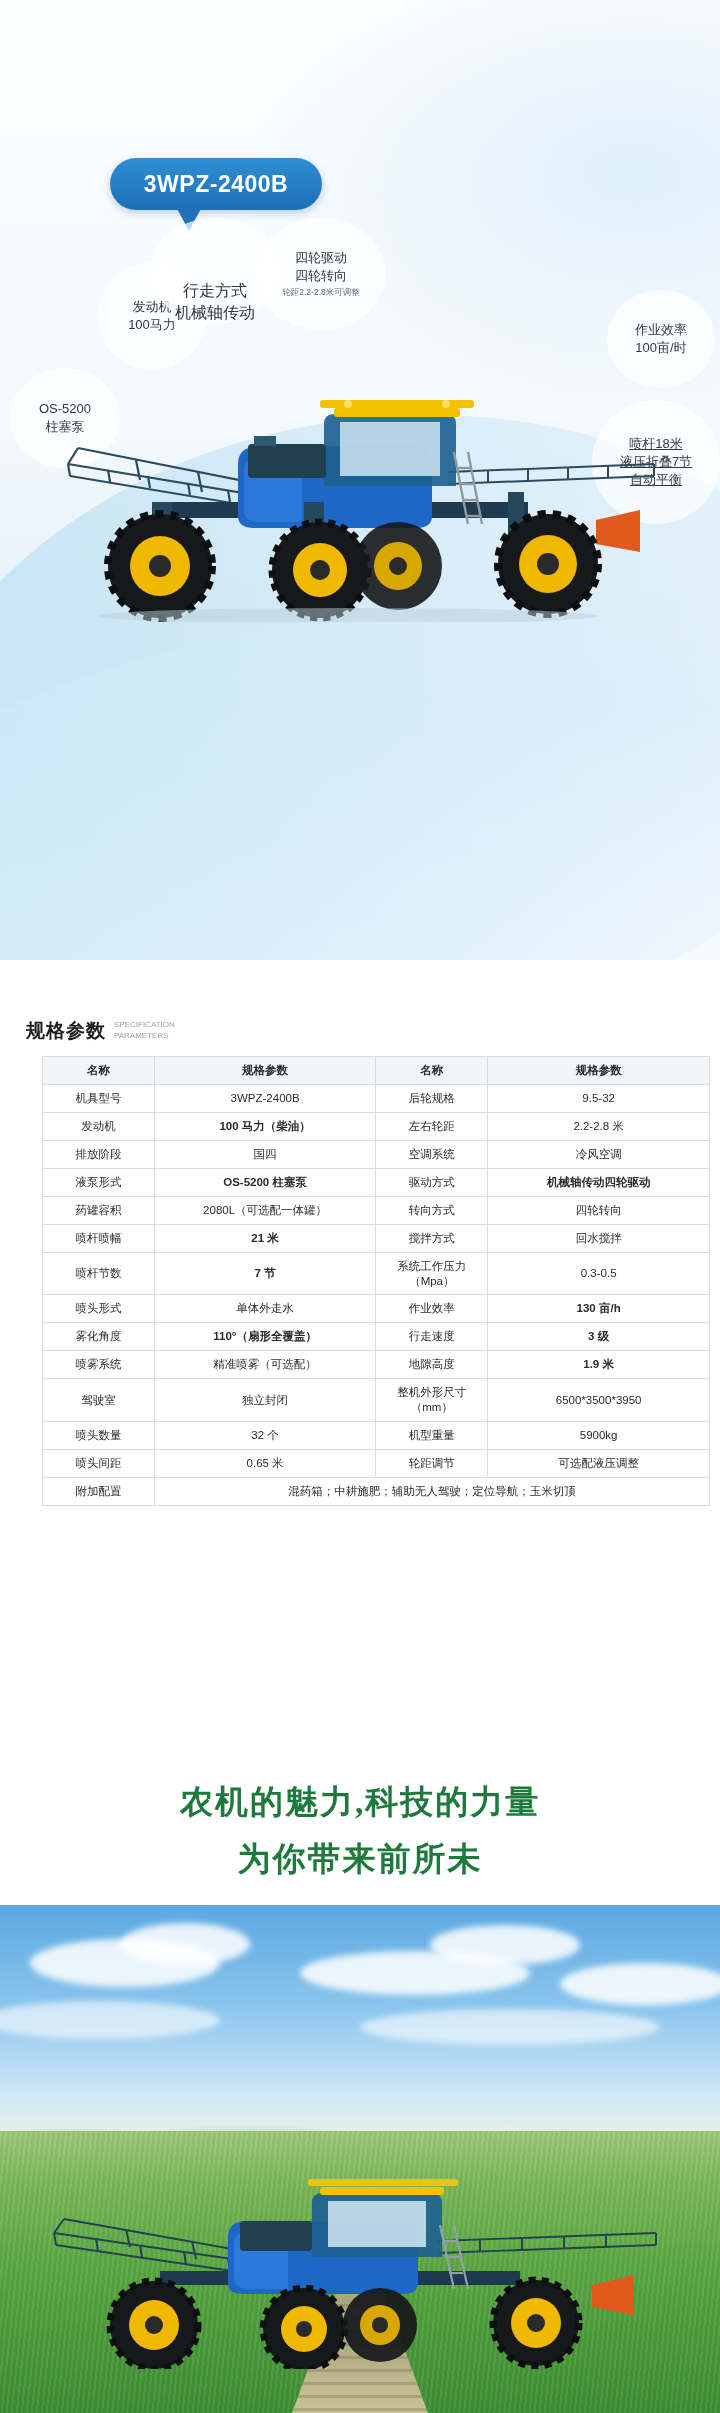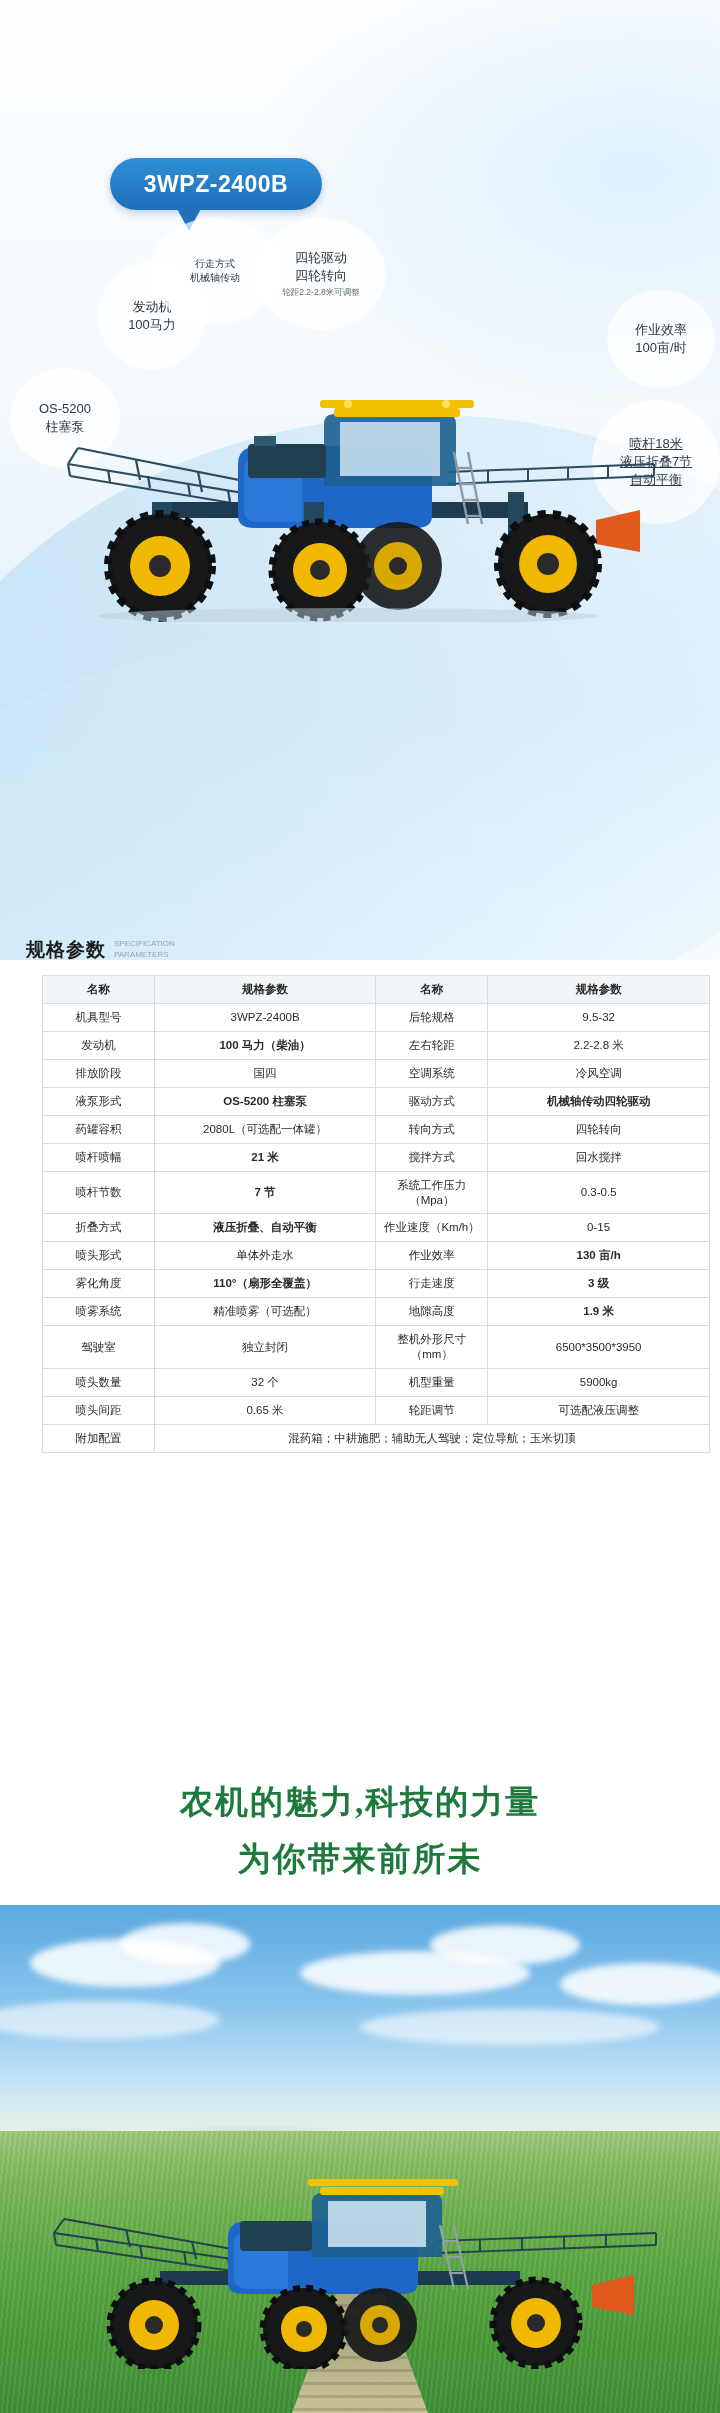--- a/index.html
+++ b/index.html
@@ -66,31 +66,31 @@
   .bub {
     position:absolute; border-radius:50%;
     background:rgba(255,255,255,.72);
     display:flex; flex-direction:column; align-items:center; justify-content:center;
     text-align:center; color:#2b3a44; line-height:1.38;
     font-size:13px;
   }
   .bub .small { font-size:8.5px; color:#5b6b78; margin-top:2px; }
 
   .bub-engine  { left:98px;  top:262px; width:108px; height:108px; }
-  .bub-drive   { left:150px; top:218px; width:130px; height:106px; font-size:10px; }
+  .bub-drive   { left:150px; top:218px; width:130px; height:106px; font-size:16px;justify-content:flex-end; }
   .bub-4wd     { left:256px; top:218px; width:130px; height:112px; }
   .bub-eff     { left:607px; top:290px; width:108px; height:98px; }
   .bub-pump    { left:10px;  top:368px; width:110px; height:100px; }
   .bub-boom    { left:592px; top:400px; width:128px; height:124px;text-decoration:underline; }
 
   
   .machine { position:absolute; left:48px; top:352px; width:636px; height:270px; }
 
   
-  .spec { position:absolute; left:0; top:919px; width:720px; }
+  .spec { position:absolute; left:0; top:1000px; width:720px; }
   .spec-head { padding:18px 26px 8px 26px; display:flex; align-items:flex-end; gap:8px; }
   .spec-head .cn { font-size:19px; font-weight:bold; color:#1c1c1c; letter-spacing:1px; }
   .spec-head .en { font-size:8px; color:#9aa3ab; line-height:1.3; padding-bottom:3px; }
 
   table.spec-table {
     width:668px; margin:4px 26px 0 42px; border-collapse:collapse;
     font-size:11.5px; color:#2b2b2b;
   }
   table.spec-table th, table.spec-table td {
     border:1px solid #d6dde3; padding:6px 4px; text-align:center; line-height:1.3;
@@ -338,26 +338,20 @@
           <td class="k">搅拌方式</td>
           <td class="v">回水搅拌</td>
         </tr>
         <tr>
           <td class="k">喷杆节数</td>
           <td class="v bold">7 节</td>
           <td class="k">系统工作压力（Mpa）</td>
           <td class="v">0.3-0.5</td>
         </tr>
         <tr>
-          <td class="k">折叠方式</td>
-          <td class="v bold">液压折叠、自动平衡</td>
-          <td class="k">作业速度（Km/h）</td>
-          <td class="v">0-15</td>
-        </tr>
-        <tr>
           <td class="k">喷头形式</td>
           <td class="v">单体外走水</td>
           <td class="k">作业效率</td>
           <td class="v bold">130 亩/h</td>
         </tr>
         <tr>
           <td class="k">雾化角度</td>
           <td class="v bold">110°（扇形全覆盖）</td>
           <td class="k">行走速度</td>
           <td class="v bold">3 级</td>

